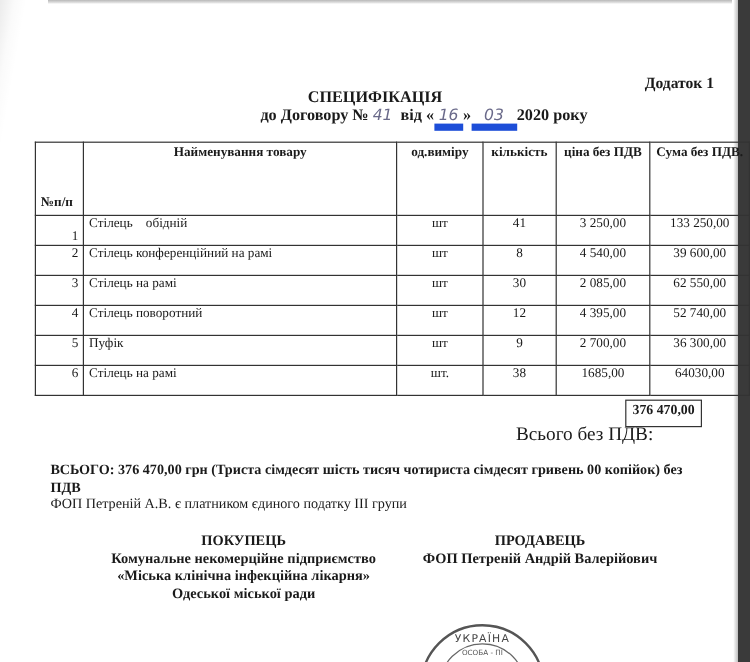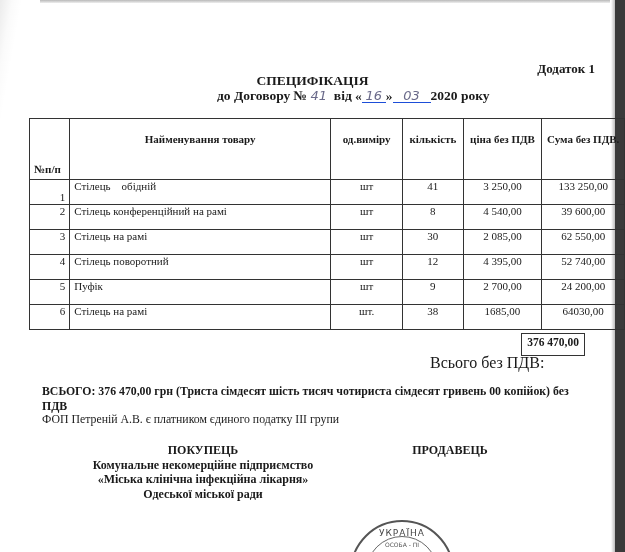--- a/index.html
+++ b/index.html
@@ -15,28 +15,28 @@
   }
   .top-edge { position:absolute; left:40px; top:0; width:570px; height:3px; background:linear-gradient(#9a9a9a,#e8e8e8); opacity:0.7; }
   .right-bar { position:absolute; right:0; top:0; width:10px; height:100%; background:#3a3a3a; }
   .right-bar-edge { position:absolute; right:10px; top:0; width:4px; height:100%; background:linear-gradient(90deg,#fff,#bdbdbd); }
 
   .appendix { position:absolute; right:30px; top:61px; font-weight:bold; font-size:13px; }
   .title { position:absolute; left:0; width:625px; top:73px; text-align:center; font-weight:bold; font-size:13.5px; }
   .title .t1 { display:block; }
   .subtitle { position:absolute; left:217px; top:88px; font-weight:bold; font-size:13.5px; white-space:nowrap; }
   .hand { font-family:"DejaVu Sans", sans-serif; font-weight:normal; font-style:italic; color:#6a6a8a; font-size:13px; }
-  .uline { display:inline-block; border-bottom:1px solid #1d4ed8; text-align:center; line-height:13px; }
+  .uline { display:inline-block; border-bottom:6px solid #1d4ed8; text-align:center; line-height:13px; }
 
   table.spec {
     position:absolute; left:29px; top:118px; border-collapse:collapse;
     font-size:11px;
   }
   table.spec td, table.spec th { border:1px solid #333; padding:0 4px; vertical-align:top; }
-  table.spec th { font-weight:bold; font-size:11px; text-align:center; padding-top:14px; }
+  table.spec th { font-weight:bold; font-size:11px; text-align:center; padding-top:2px; }
   .hdr-row { height:61px; }
   .num-hdr { vertical-align:bottom !important; text-align:left !important; padding-bottom:4px !important; }
   .c-num { width:32px; text-align:right; }
   .c-name { width:264px; text-align:left; }
   .c-unit { width:64px; text-align:center; }
   .c-qty { width:52px; text-align:center; }
   .c-price { width:72px; text-align:center; }
   .c-sum { width:76px; text-align:center; }
   .row { height:25px; }
   .row td { padding-top:3px; }
@@ -117,21 +117,21 @@
     <td class="c-qty">12</td>
     <td class="c-price">4 395,00</td>
     <td class="c-sum">52 740,00</td>
   </tr>
   <tr class="row">
     <td class="c-num">5</td>
     <td class="c-name">Пуфік</td>
     <td class="c-unit">шт</td>
     <td class="c-qty">9</td>
     <td class="c-price">2 700,00</td>
-    <td class="c-sum">24 200,00</td>
+    <td class="c-sum">36 300,00</td>
   </tr>
   <tr class="row">
     <td class="c-num">6</td>
     <td class="c-name">Стілець на рамі</td>
     <td class="c-unit">шт.</td>
     <td class="c-qty">38</td>
     <td class="c-price">1685,00</td>
     <td class="c-sum">64030,00</td>
   </tr>
 </tbody>
@@ -143,19 +143,20 @@
 <div class="grand">ВСЬОГО:  376 470,00 грн (Триста сімдесят шість тисяч чотириста сімдесят гривень 00 копійок) без ПДВ</div>
 <div class="tax">ФОП Петреній А.В. є платником єдиного податку ІІІ групи</div>
 
 <div class="buyer">
   <div>ПОКУПЕЦЬ</div>
   <div>Комунальне некомерційне підприємство «Міська клінічна інфекційна лікарня» Одеської міської ради</div>
 </div>
 
 <div class="seller">
   <div>ПРОДАВЕЦЬ</div>
+  <div>ФОП Петреній Андрій Валерійович</div>
 </div>
 
 <div class="stamp">
   <div class="stamp-inner"></div>
   <div class="stamp-text">УКРАЇНА</div>
   <div class="stamp-text2">ОСОБА - ПІ</div>
 </div>
 
 </body></html>

